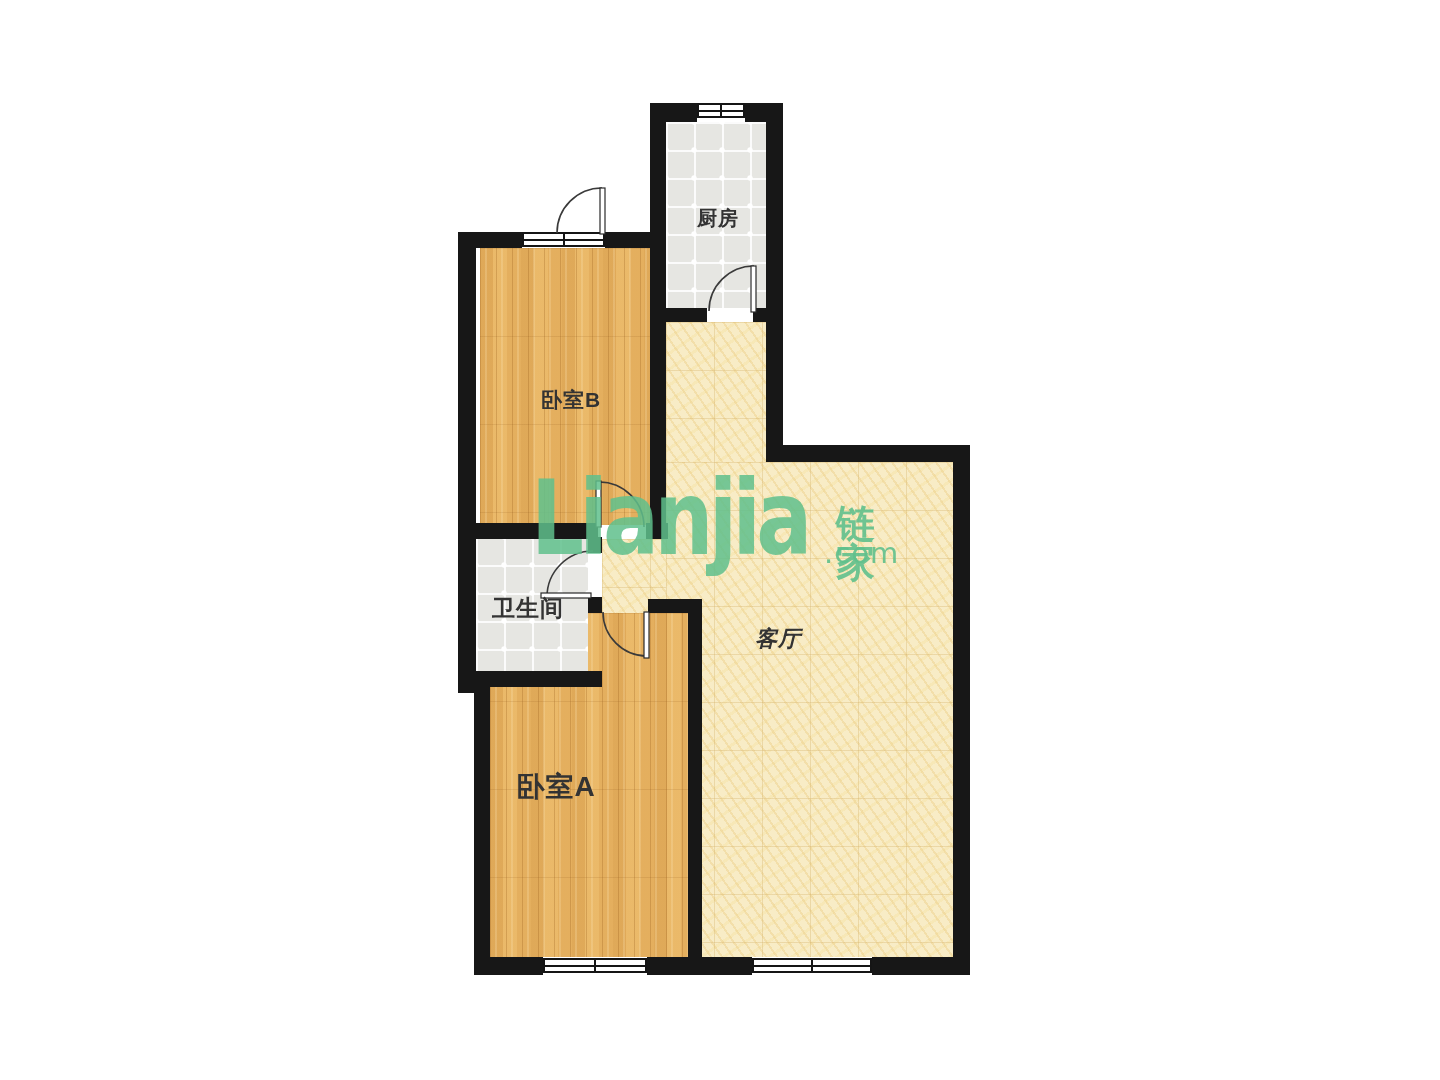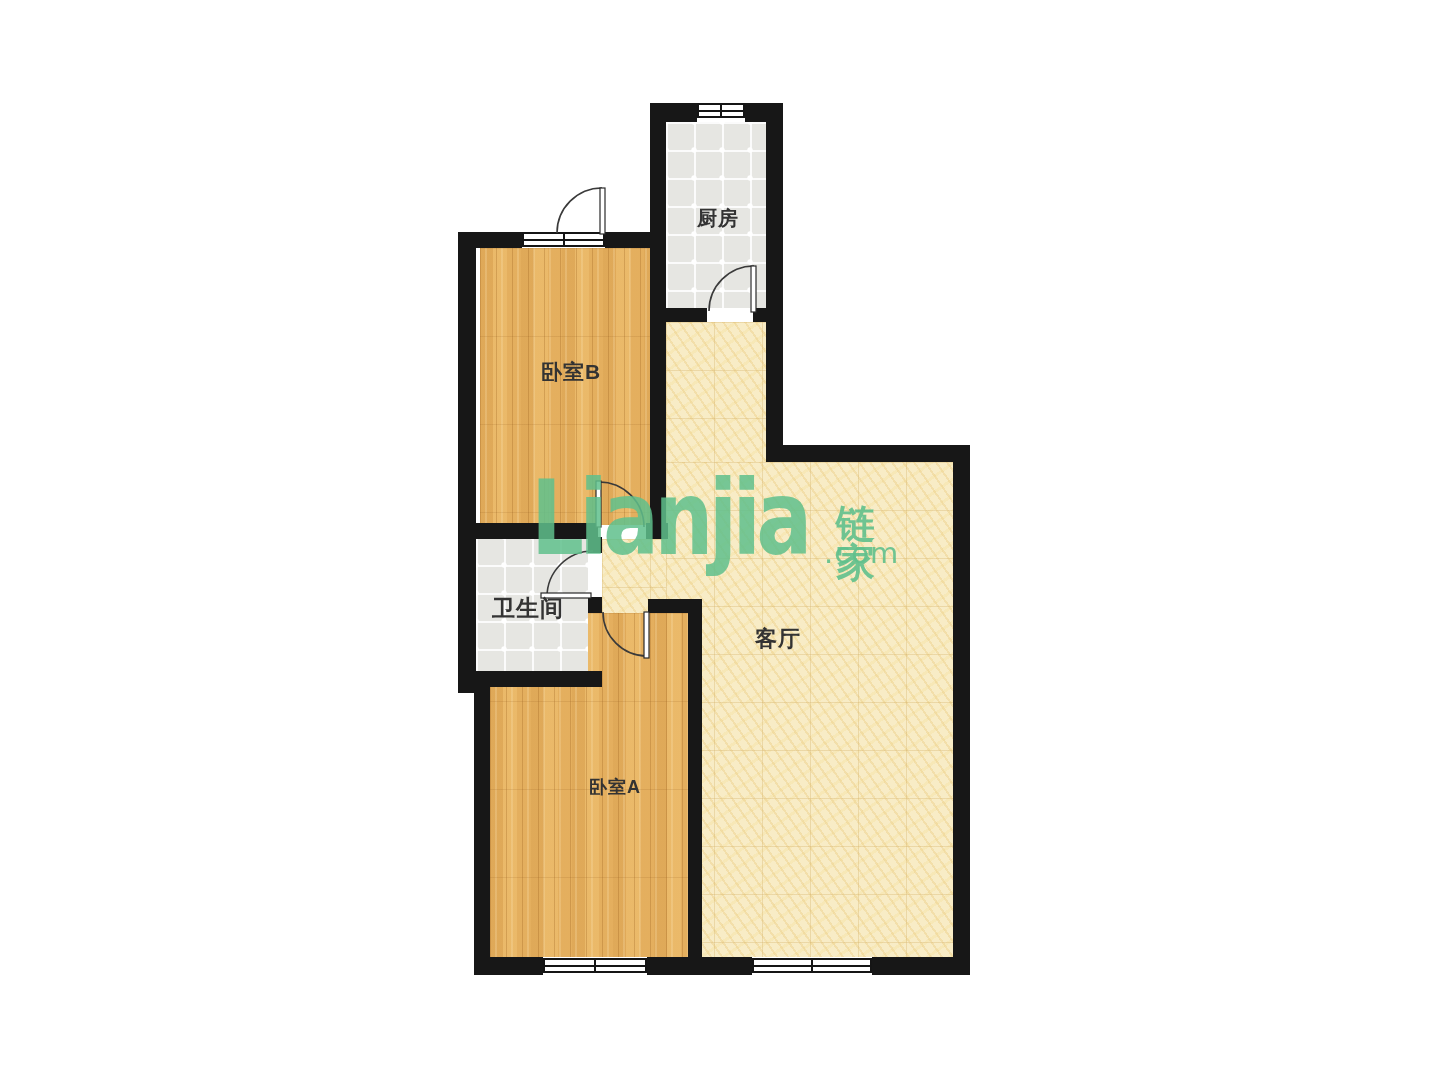--- a/index.html
+++ b/index.html
@@ -125,24 +125,24 @@
     <g stroke="#2a2a2a" stroke-width="1.2" fill="#ffffff">
       <rect x="600" y="188" width="5" height="46"></rect>
       <rect x="751" y="266" width="5" height="46"></rect>
       <rect x="596" y="481" width="5" height="46"></rect>
       <rect x="541" y="593" width="50" height="5"></rect>
       <rect x="644" y="612" width="5" height="46"></rect>
     </g>
   </svg>
 
   <div class="roomlabel" style="left:718px;top:218px;font-size:20px;">厨房</div>
-  <div class="roomlabel" style="left:571px;top:372px;font-size:21px;">卧室B</div>
+  <div class="roomlabel" style="left:571px;top:400px;font-size:21px;">卧室B</div>
   <div class="roomlabel" style="left:528px;top:608px;font-size:23px;">卫生间</div>
-  <div class="roomlabel" style="left:615px;top:787px;font-size:18px;">卧室A</div>
-  <div class="roomlabel" style="left:778px;top:639px;font-size:22px;">客厅</div>
+  <div class="roomlabel" style="left:556px;top:787px;font-size:28px;">卧室A</div>
+  <div class="roomlabel" style="left:778px;top:639px;font-size:22px;font-style:italic;">客厅</div>
 
   <div class="watermark">
     <div class="wm-logo">Lianjia</div>
     <div class="wm-cn">链家</div>
     <div class="wm-com">.com</div>
   </div>
 
 </div>
 
 </body></html>

